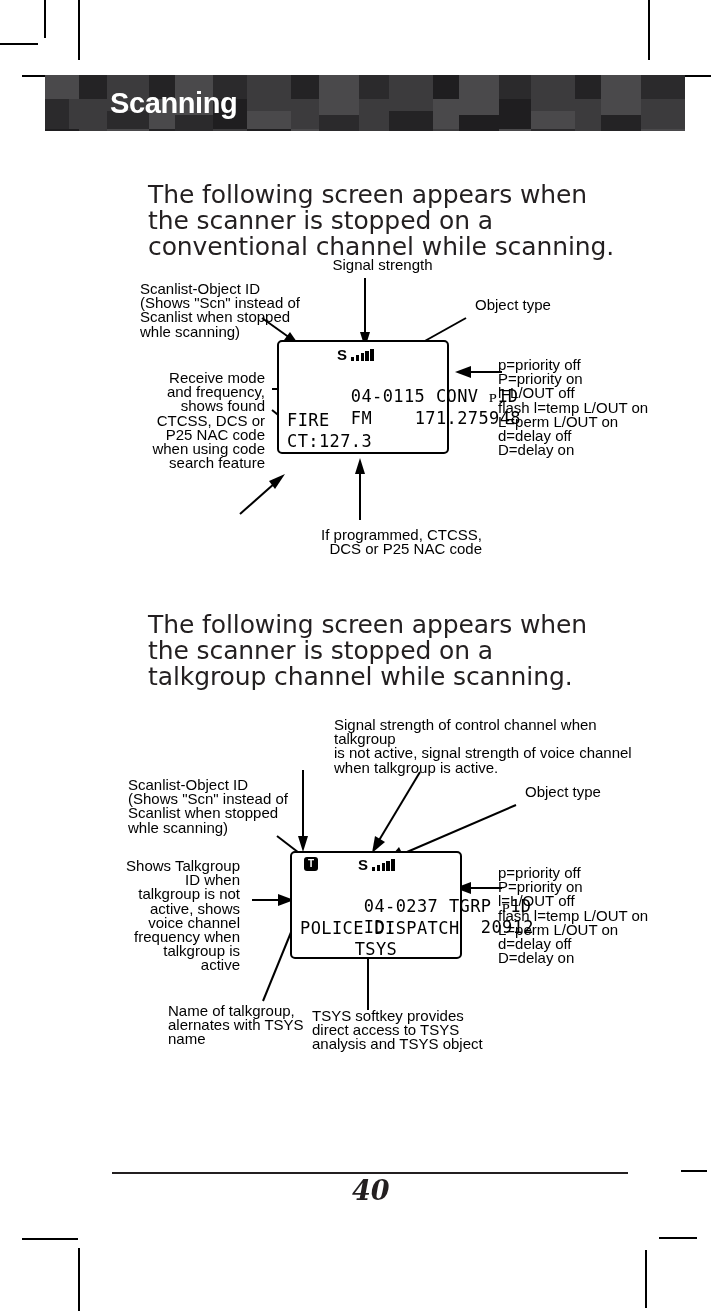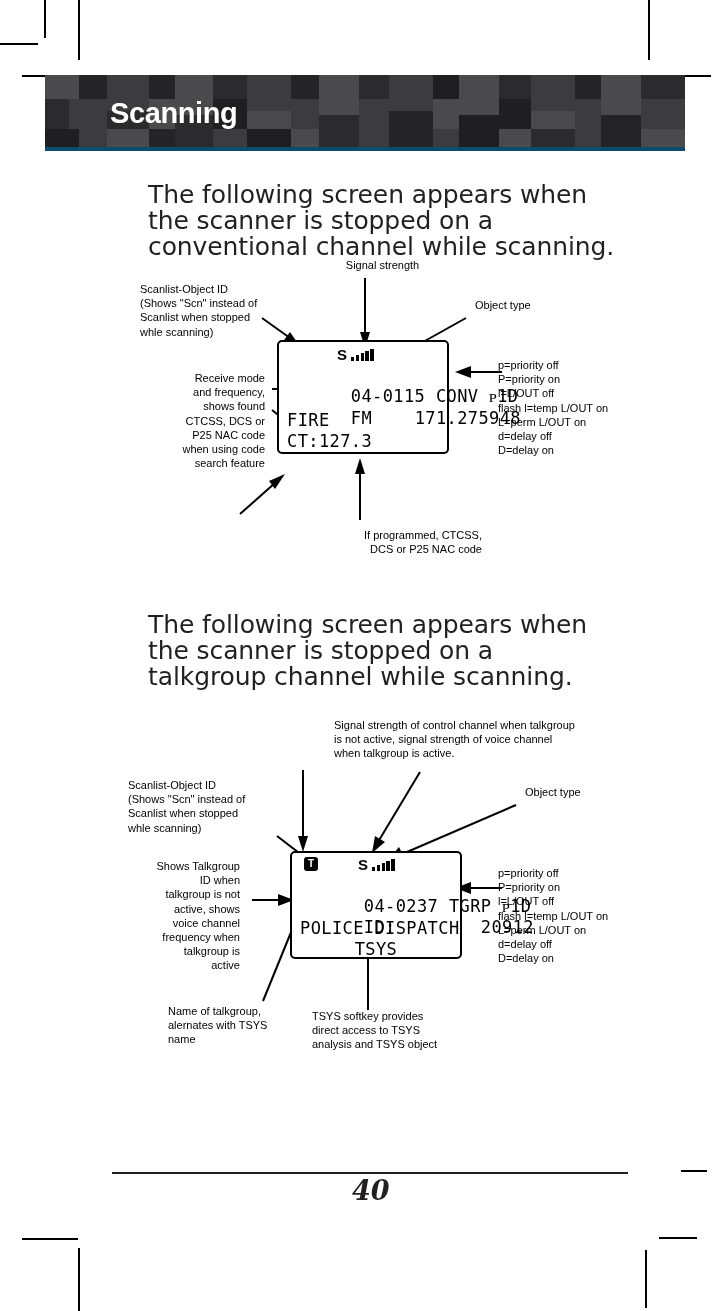--- a/index.html
+++ b/index.html
@@ -11,21 +11,21 @@
   }
   .page{position:absolute;inset:0;}
 
   
   .crop{position:absolute;background:#000;}
   .crop.h{height:2px;}
   .crop.v{width:2px;}
 
   
   .banner{
-    position:absolute;left:45px;top:75px;width:640px;height:76px;
+    position:absolute;left:45px;top:75px;width:640px;height:56px;
     background:#0c4a6e;overflow:hidden;
   }
   .banner .mosaic{position:absolute;inset:0;}
   .banner .mosaic i{position:absolute;display:block;}
   .banner-title{
     position:absolute;left:65px;top:50%;transform:translateY(-50%);
     color:#fff;font-size:29px;font-weight:bold;letter-spacing:-0.4px;
     font-family:"Liberation Sans", sans-serif;
     z-index:4;
   }
@@ -36,21 +36,21 @@
     font-size:25px;line-height:26px;color:#231f20;
     font-family:"DejaVu Sans", sans-serif;
     letter-spacing:-0.1px;
   }
   #para1{left:148px;top:182px;width:470px;}
   #para2{left:148px;top:612px;width:470px;}
 
   
   .anno{
     position:absolute;
-    font-size:11px;line-height:14.2px;color:#000;
+    font-size:15px;line-height:14.2px;color:#000;
     font-family:"Liberation Sans", sans-serif;
     white-space:pre-line;
   }
   .anno.r{text-align:right;}
   .anno.c{text-align:center;}
 
   
   .lcd{
     position:absolute;background:#fff;border:2.4px solid #000;border-radius:5px;
     box-sizing:border-box;

